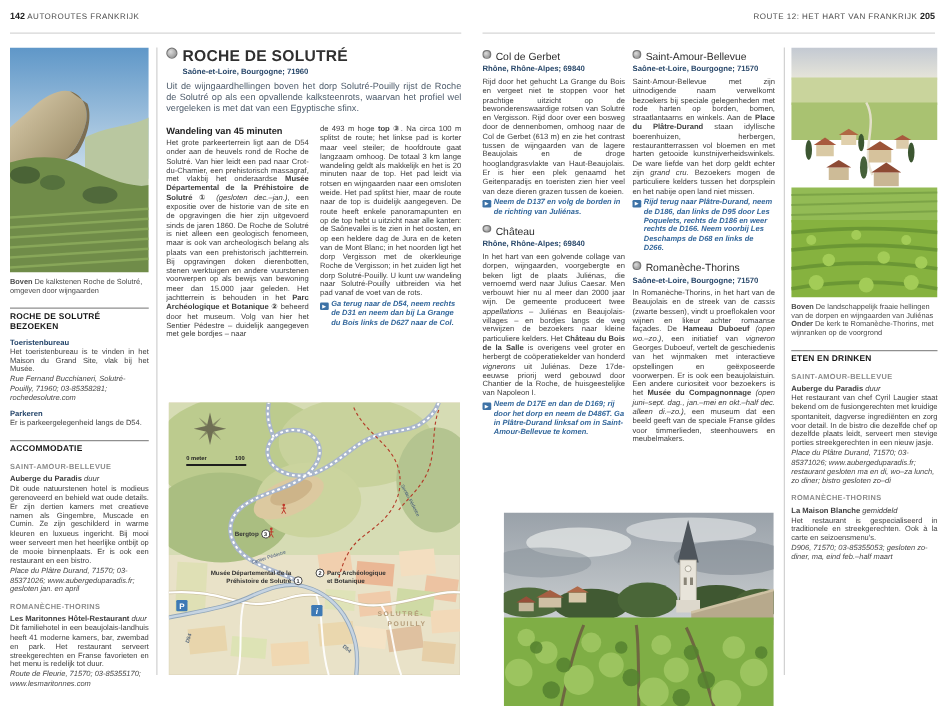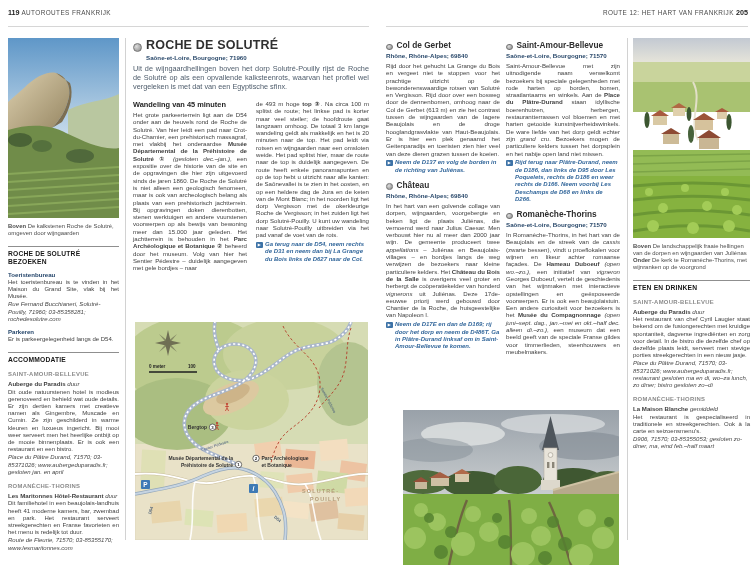--- a/index.html
+++ b/index.html
@@ -5,26 +5,26 @@
   *{margin:0;padding:0;box-sizing:border-box}
   html,body{width:756px;height:565px;overflow:hidden;background:#fff;
     font-family:"Liberation Sans","DejaVu Sans",sans-serif;position:relative}
   .abs{position:absolute}
   
   .hdr{font-size:6.4px;letter-spacing:.4px;color:#4a4a4a;white-space:nowrap}
   .hdr .pn{font-weight:bold;font-size:7.2px;color:#1e1e1e;letter-spacing:0}
   .rule{height:1px;background:#d6d6d6}
   .vrule{width:1px;background:#d2d2d2}
   
-  .title-row{display:flex;align-items:flex-end;gap:4px}
+  .title-row{display:flex;align-items:flex-start;gap:4px}
   .dot{border-radius:50%;background:radial-gradient(circle at 35% 35%,#dcdcdc,#898989);border:.5px solid #767676;flex:0 0 auto}
   .dot.big{width:9px;height:9px}
   .dot.sm{width:6.5px;height:6.5px}
   .h1{font-weight:bold;font-size:12.5px;color:#303030;letter-spacing:.2px}
-  .h2{font-weight:bold;font-size:8.3px;color:#2e2e2e}
+  .h2{font-weight:normal;font-size:8.3px;color:#2e2e2e}
   .loc{font-size:6.2px;font-weight:bold;color:#2a496b;margin:2px 0 3px 0}
   .intro{font-size:7.3px;line-height:9.2px;color:#4e5c6b;margin-top:2px;text-align:justify}
   .walkhead{font-weight:bold;font-size:7.4px;color:#1f1f1f;margin-bottom:2px}
   p.body{font-size:6.1px;line-height:7.3px;color:#3e3e3e;text-align:justify}
   .b{font-weight:bold}
   .i{font-style:italic}
   .dir{display:flex;gap:2.5px;margin-top:2.5px}
   .dir .ic{flex:0 0 auto;width:6.5px;height:6.5px;background:#3d72a6;color:#fff;font-size:4px;
     line-height:6.5px;text-align:center;border-radius:1px;margin-top:.5px}
   .dir .tx{font-size:6px;line-height:7.3px;color:#33679b;font-weight:bold;font-style:italic}
@@ -39,21 +39,21 @@
   .sb .name{font-size:6.1px;margin-top:2px;line-height:7.2px}
   .sb .contact{font-style:italic;color:#474747;margin-top:1px}
   .sb p.txt{margin-top:1px;text-align:justify}
   .photo{display:block}
   svg text{font-family:"Liberation Sans","DejaVu Sans",sans-serif}
 </style>
 </head>
 <body>
 
 <div class="abs hdr" style="left:8px;top:8px">
-  <span class="pn">119</span>
+  <span class="pn">142</span>
   <span>AUTOROUTES FRANKRIJK</span>
 </div>
 <div class="abs hdr" style="left:386px;top:8px;width:362px;text-align:right">
   <span>ROUTE 12: HET HART VAN FRANKRIJK</span>
   <span class="pn">205</span>
 </div>
 <div class="abs rule" style="left:8px;top:26px;width:361px"></div>
 <div class="abs rule" style="left:386px;top:26px;width:362px"></div>
 
 <div class="abs sb" style="left:8px;top:38px;width:111px">

